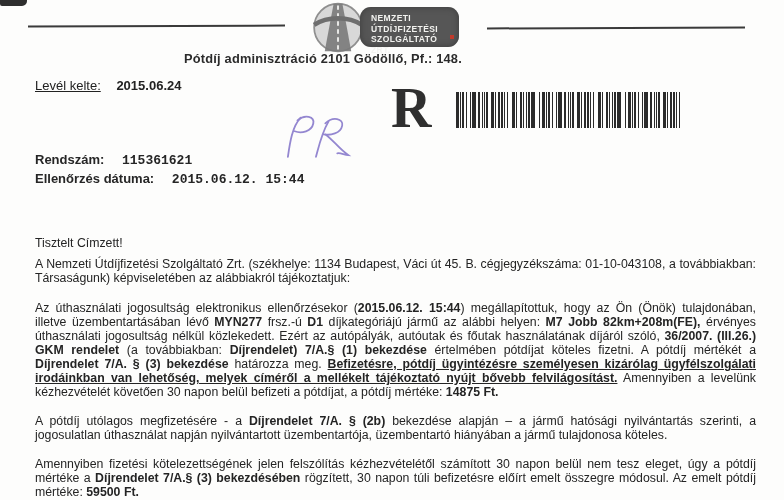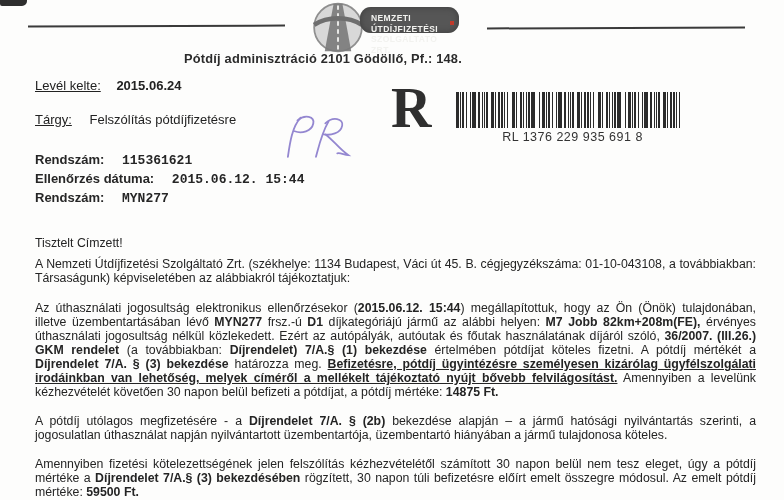--- a/index.html
+++ b/index.html
@@ -10,21 +10,21 @@
   }
   
   .corner-artifact{position:absolute;left:0;top:0;width:27px;height:6px;background:#2e2e2e;border-radius:0 0 5px 2px;}
   .rule{position:absolute;height:2px;background:#3a3a3a;}
   .rule-left{left:28px;top:25px;width:257px;transform:rotate(-0.2deg);}
   .rule-right{left:487px;top:27px;width:258px;transform:rotate(-0.2deg);}
 
   
   .logo-emblem{position:absolute;left:310px;top:1px;width:56px;height:53px;}
   .logo-badge{
-    position:absolute;left:360px;top:7px;width:99px;height:26px;
+    position:absolute;left:360px;top:7px;width:99px;height:40px;
     background:#565656;border-radius:11px;
     box-shadow:inset 0 0 6px #3c3c3c;
     color:#f2f2ef;font-size:8.5px;font-weight:bold;letter-spacing:.4px;
     line-height:10.5px;padding:6px 0 0 11px;box-sizing:border-box;
   }
   .red-dot{position:absolute;right:5px;bottom:8px;width:4px;height:4px;background:#c03a2b;}
   .address{position:absolute;left:0;top:51px;width:646px;text-align:center;font-weight:bold;font-size:12.8px;color:#2b2b2b;letter-spacing:.2px;}
 
   
   .row{position:absolute;left:35px;font-size:13px;}
@@ -82,51 +82,42 @@
     <div>ÚTDÍJFIZETÉSI</div>
     <div>SZOLGÁLTATÓ ZRT.</div>
     <span class="red-dot"></span>
   </div>
   <div class="address">Pótdíj adminisztráció 2101 Gödöllő, Pf.: 148.</div>
 
   <div class="row date-row">
     <span class="lbl u">Levél kelte:</span>
     <span class="val b">2015.06.24</span>
   </div>
-  <div class="row subject-row">
-    <span class="lbl u">Tárgy:</span>
-    <span class="val">Felszólítás pótdíjfizetésre</span>
-  </div>
 
   <svg class="pr-svg" width="72" height="58" viewBox="0 0 72 58">
     <g fill="none" stroke="#8273c9" stroke-width="1.8" stroke-linecap="round" opacity="0.85" transform="rotate(4 36 29)">
       <path d="M16,6 C8,16 7,32 6,46"></path>
       <path d="M13,9 C20,2 30,4 29,11 C28,19 18,22 11,20"></path>
       <path d="M44,8 C38,20 36,34 34,44"></path>
       <path d="M41,10 C48,2 59,4 58,11 C57,19 47,22 40,21"></path>
       <path d="M42,21 C50,26 56,34 66,40 C62,40 58,38 55,39"></path>
     </g>
   </svg>
 
   <div class="reg-r">R</div>
   <div class="barcode"><i style="width: 3px; margin-right: 1px;"></i><i style="width: 1px; margin-right: 1px;"></i><i style="width: 2px; margin-right: 2px;"></i><i style="width: 1px; margin-right: 3px;"></i><i style="width: 1px; margin-right: 1px;"></i><i style="width: 4px; margin-right: 2px;"></i><i style="width: 2px; margin-right: 2px;"></i><i style="width: 1px; margin-right: 1px;"></i><i style="width: 1px; margin-right: 1px;"></i><i style="width: 2px; margin-right: 3px;"></i><i style="width: 3px; margin-right: 1px;"></i><i style="width: 1px; margin-right: 2px;"></i><i style="width: 2px; margin-right: 1px;"></i><i style="width: 2px; margin-right: 1px;"></i><i style="width: 1px; margin-right: 2px;"></i><i style="width: 1px; margin-right: 4px;"></i><i style="width: 3px; margin-right: 1px;"></i><i style="width: 1px; margin-right: 3px;"></i><i style="width: 2px; margin-right: 1px;"></i><i style="width: 1px; margin-right: 2px;"></i><i style="width: 1px; margin-right: 1px;"></i><i style="width: 2px; margin-right: 1px;"></i><i style="width: 4px; margin-right: 4px;"></i><i style="width: 1px; margin-right: 2px;"></i><i style="width: 3px; margin-right: 1px;"></i><i style="width: 1px; margin-right: 1px;"></i><i style="width: 2px; margin-right: 2px;"></i><i style="width: 1px; margin-right: 3px;"></i><i style="width: 1px; margin-right: 1px;"></i><i style="width: 4px; margin-right: 2px;"></i><i style="width: 2px; margin-right: 2px;"></i><i style="width: 1px; margin-right: 1px;"></i><i style="width: 1px; margin-right: 1px;"></i><i style="width: 2px; margin-right: 3px;"></i><i style="width: 3px; margin-right: 1px;"></i><i style="width: 1px; margin-right: 2px;"></i><i style="width: 2px; margin-right: 1px;"></i><i style="width: 2px; margin-right: 1px;"></i><i style="width: 1px; margin-right: 2px;"></i><i style="width: 1px; margin-right: 4px;"></i><i style="width: 3px; margin-right: 1px;"></i><i style="width: 1px; margin-right: 3px;"></i><i style="width: 2px; margin-right: 1px;"></i><i style="width: 1px; margin-right: 2px;"></i><i style="width: 1px; margin-right: 1px;"></i><i style="width: 2px; margin-right: 1px;"></i><i style="width: 4px; margin-right: 4px;"></i><i style="width: 1px; margin-right: 2px;"></i><i style="width: 3px; margin-right: 1px;"></i><i style="width: 1px; margin-right: 1px;"></i><i style="width: 2px; margin-right: 2px;"></i><i style="width: 1px; margin-right: 3px;"></i><i style="width: 1px; margin-right: 1px;"></i><i style="width: 4px; margin-right: 2px;"></i><i style="width: 2px; margin-right: 2px;"></i><i style="width: 1px; margin-right: 1px;"></i><i style="width: 1px; margin-right: 1px;"></i><i style="width: 2px; margin-right: 3px;"></i><i style="width: 3px; margin-right: 1px;"></i><i style="width: 1px; margin-right: 2px;"></i><i style="width: 2px; margin-right: 1px;"></i><i style="width: 2px; margin-right: 1px;"></i><i style="width: 1px; margin-right: 2px;"></i><i style="width: 1px; margin-right: 4px;"></i></div>
-  <div class="barcode-text">RL 1376 229 935 691 8</div>
 
   <div class="meta-block">
     <div class="meta-line">
       <span class="lbl">Rendszám:</span>
       <span class="val">115361621</span>
     </div>
     <div class="meta-line">
       <span class="lbl">Ellenőrzés dátuma:</span>
       <span class="val">2015.06.12. 15:44</span>
-    </div>
-    <div class="meta-line">
-      <span class="lbl">Rendszám:</span>
-      <span class="val">MYN277</span>
     </div>
   </div>
 
   <div class="body">
     <p class="salutation">Tisztelt Címzett!</p>
     <p class="p1"><span>A Nemzeti Útdíjfizetési Szolgáltató Zrt. (székhelye: 1134 Budapest, Váci út 45. B. cégjegyzékszáma: 01-10-043108, a továbbiakban: Társaságunk) képviseletében az alábbiakról tájékoztatjuk:</span></p>
     <p class="p2"><span>Az úthasználati jogosultság elektronikus ellenőrzésekor (</span><span class="rb">2015.06.12. 15:44</span><span>) megállapítottuk, hogy az Ön (Önök) tulajdonában, illetve üzembentartásában lévő </span><span class="rb">MYN277</span><span> frsz.-ú </span><span class="rb">D1</span><span> díjkategóriájú jármű az alábbi helyen: </span><span class="rb">M7 Jobb 82km+208m(FE),</span><span> érvényes úthasználati jogosultság nélkül közlekedett. Ezért az autópályák, autóutak és főutak használatának díjáról szóló, </span><span class="rb">36/2007. (III.26.) GKM rendelet</span><span> (a továbbiakban: </span><span class="rb">Díjrendelet) 7/A.§ (1) bekezdése</span><span> értelmében pótdíjat köteles fizetni. A pótdíj mértékét a </span><span class="rb">Díjrendelet 7/A. § (3) bekezdése</span><span> határozza meg. </span><span class="rb ru">Befizetésre, pótdíj ügyintézésre személyesen kizárólag ügyfélszolgálati irodáinkban van lehetőség, melyek címéről a mellékelt tájékoztató nyújt bővebb felvilágosítást.</span><span> Amennyiben a levelünk kézhezvételét követően 30 napon belül befizeti a pótdíjat, a pótdíj mértéke: </span><span class="rb">14875 Ft.</span></p>
     <p class="p3"><span>A pótdíj utólagos megfizetésére - a </span><span class="rb">Díjrendelet 7/A. § (2b)</span><span> bekezdése alapján – a jármű hatósági nyilvántartás szerinti, a jogosulatlan úthasználat napján nyilvántartott üzembentartója, üzembentartó hiányában a jármű tulajdonosa köteles.</span></p>
     <p class="p4"><span>Amennyiben fizetési kötelezettségének jelen felszólítás kézhezvételétől számított 30 napon belül nem tesz eleget, úgy a pótdíj mértéke a </span><span class="rb">Díjrendelet 7/A.§ (3) bekezdésében</span><span> rögzített, 30 napon túli befizetésre előírt emelt összegre módosul. Az emelt pótdíj mértéke: </span><span class="rb">59500 Ft.</span></p>
   </div>

